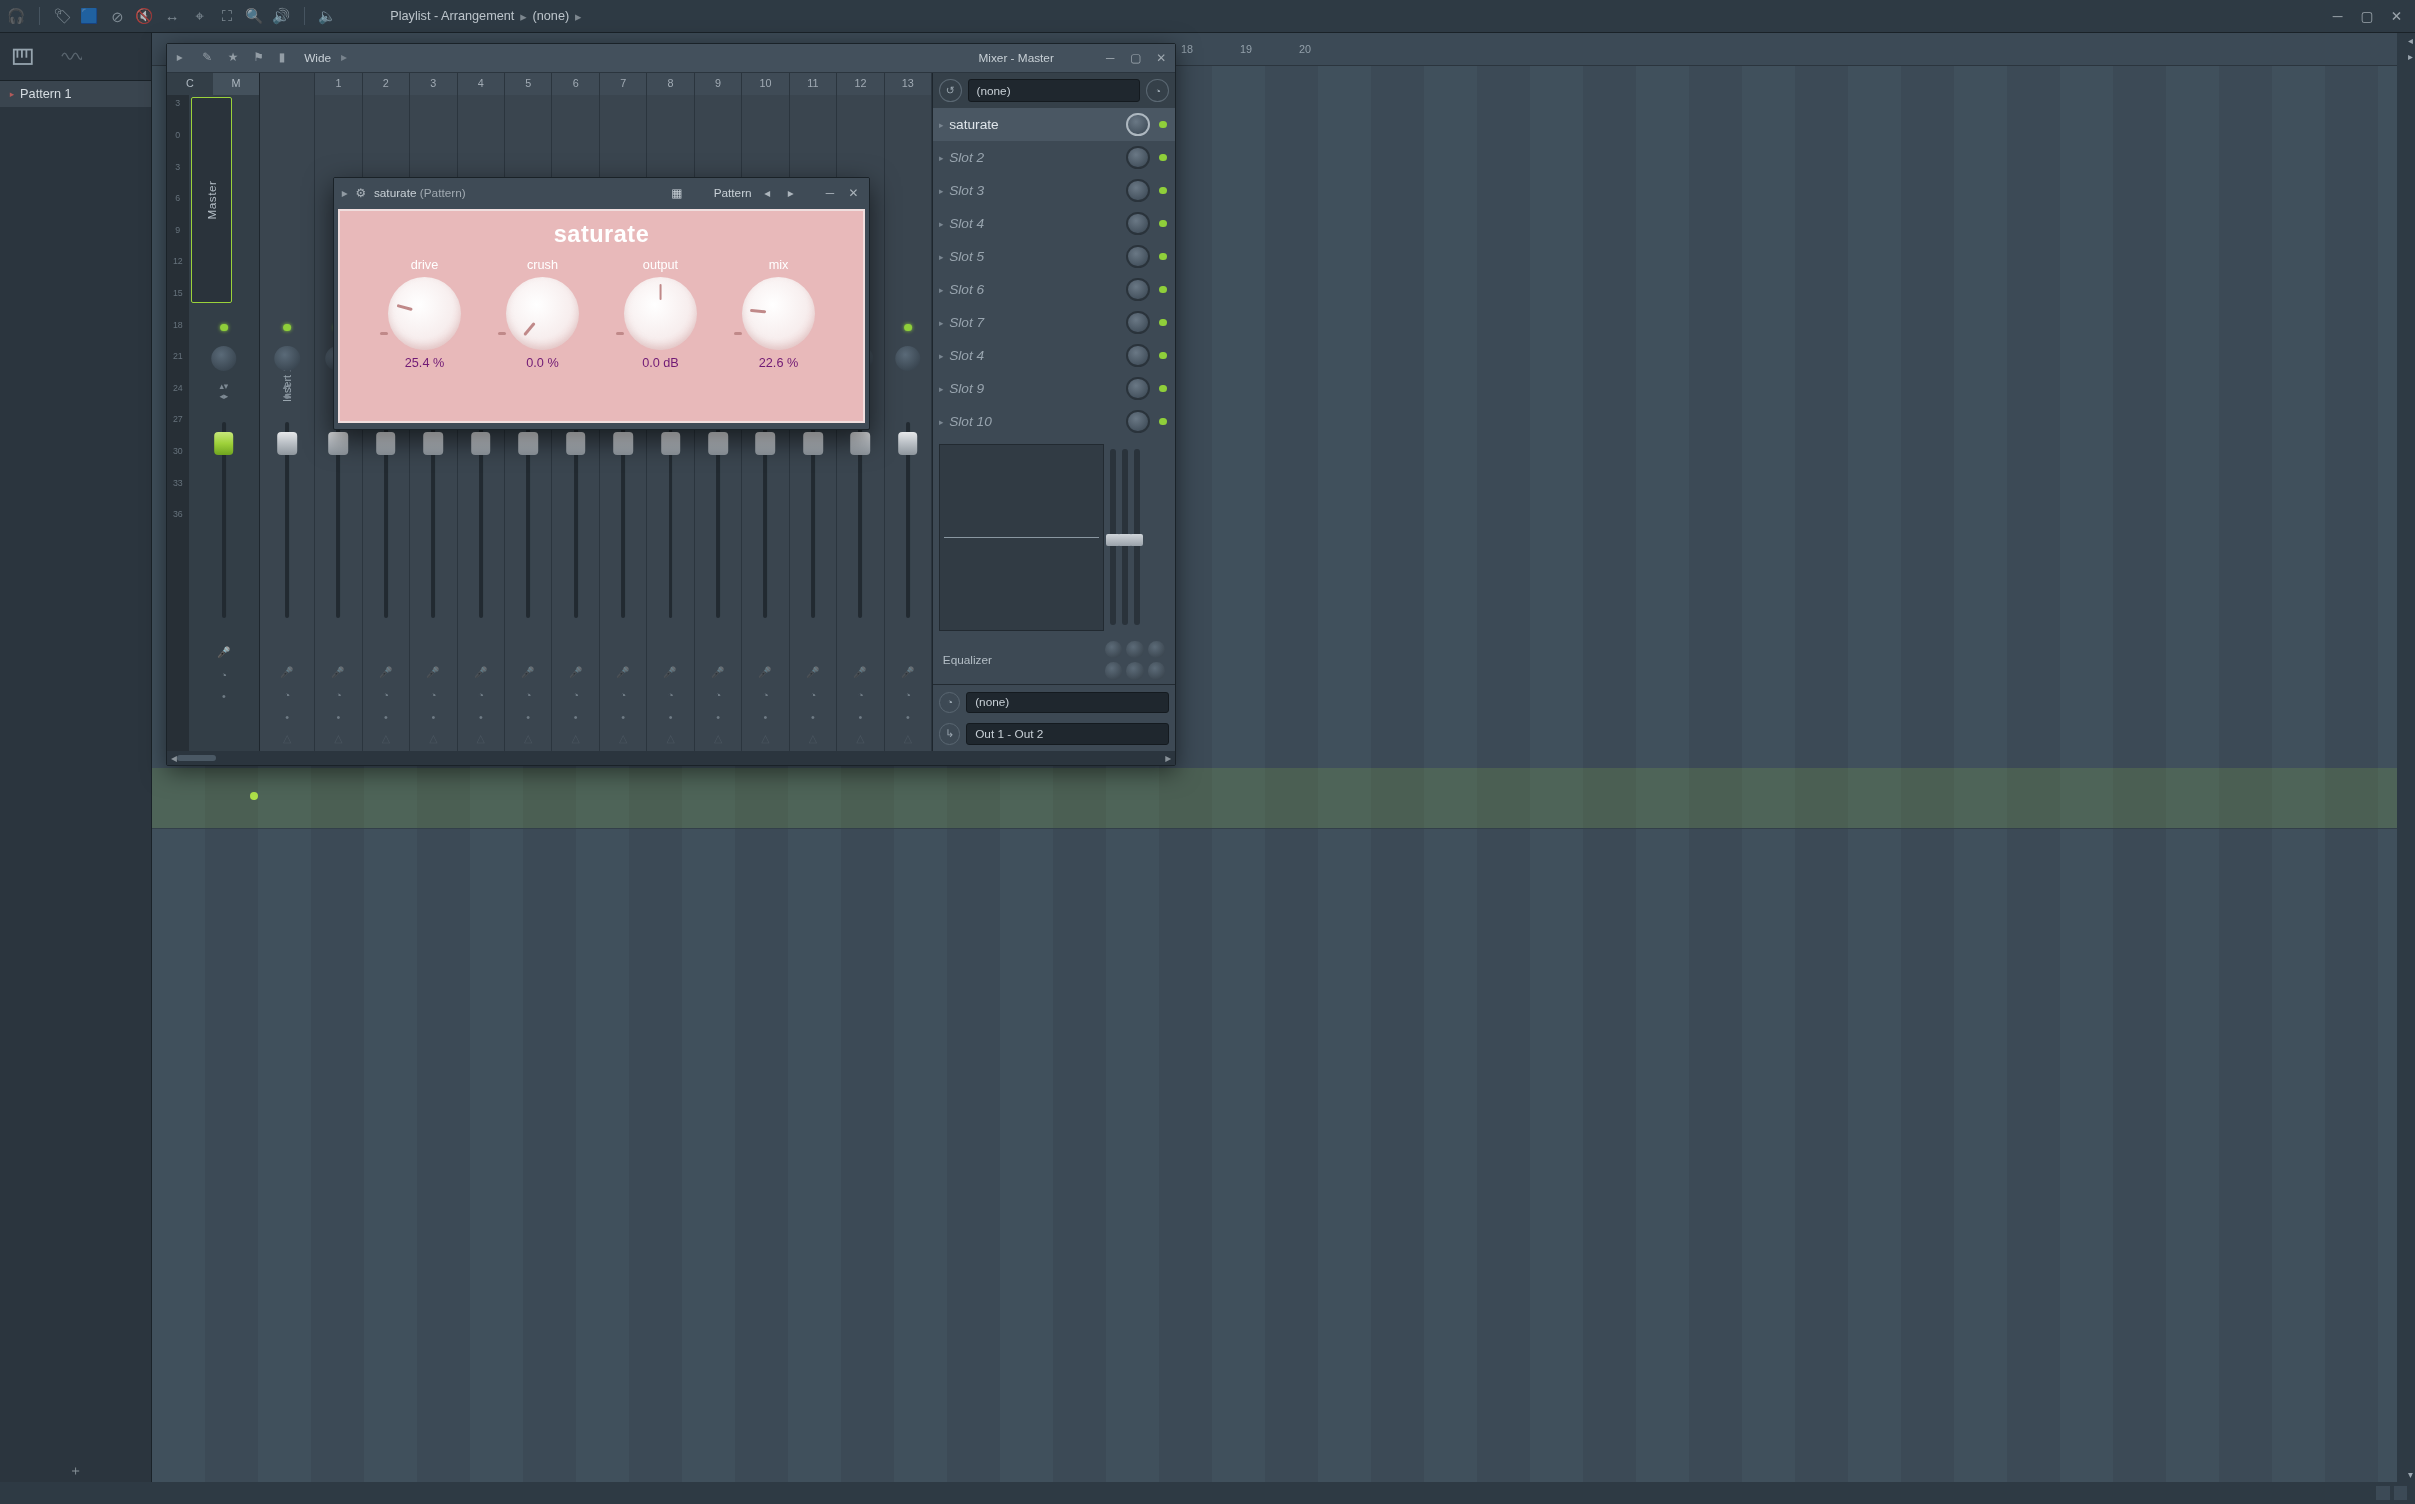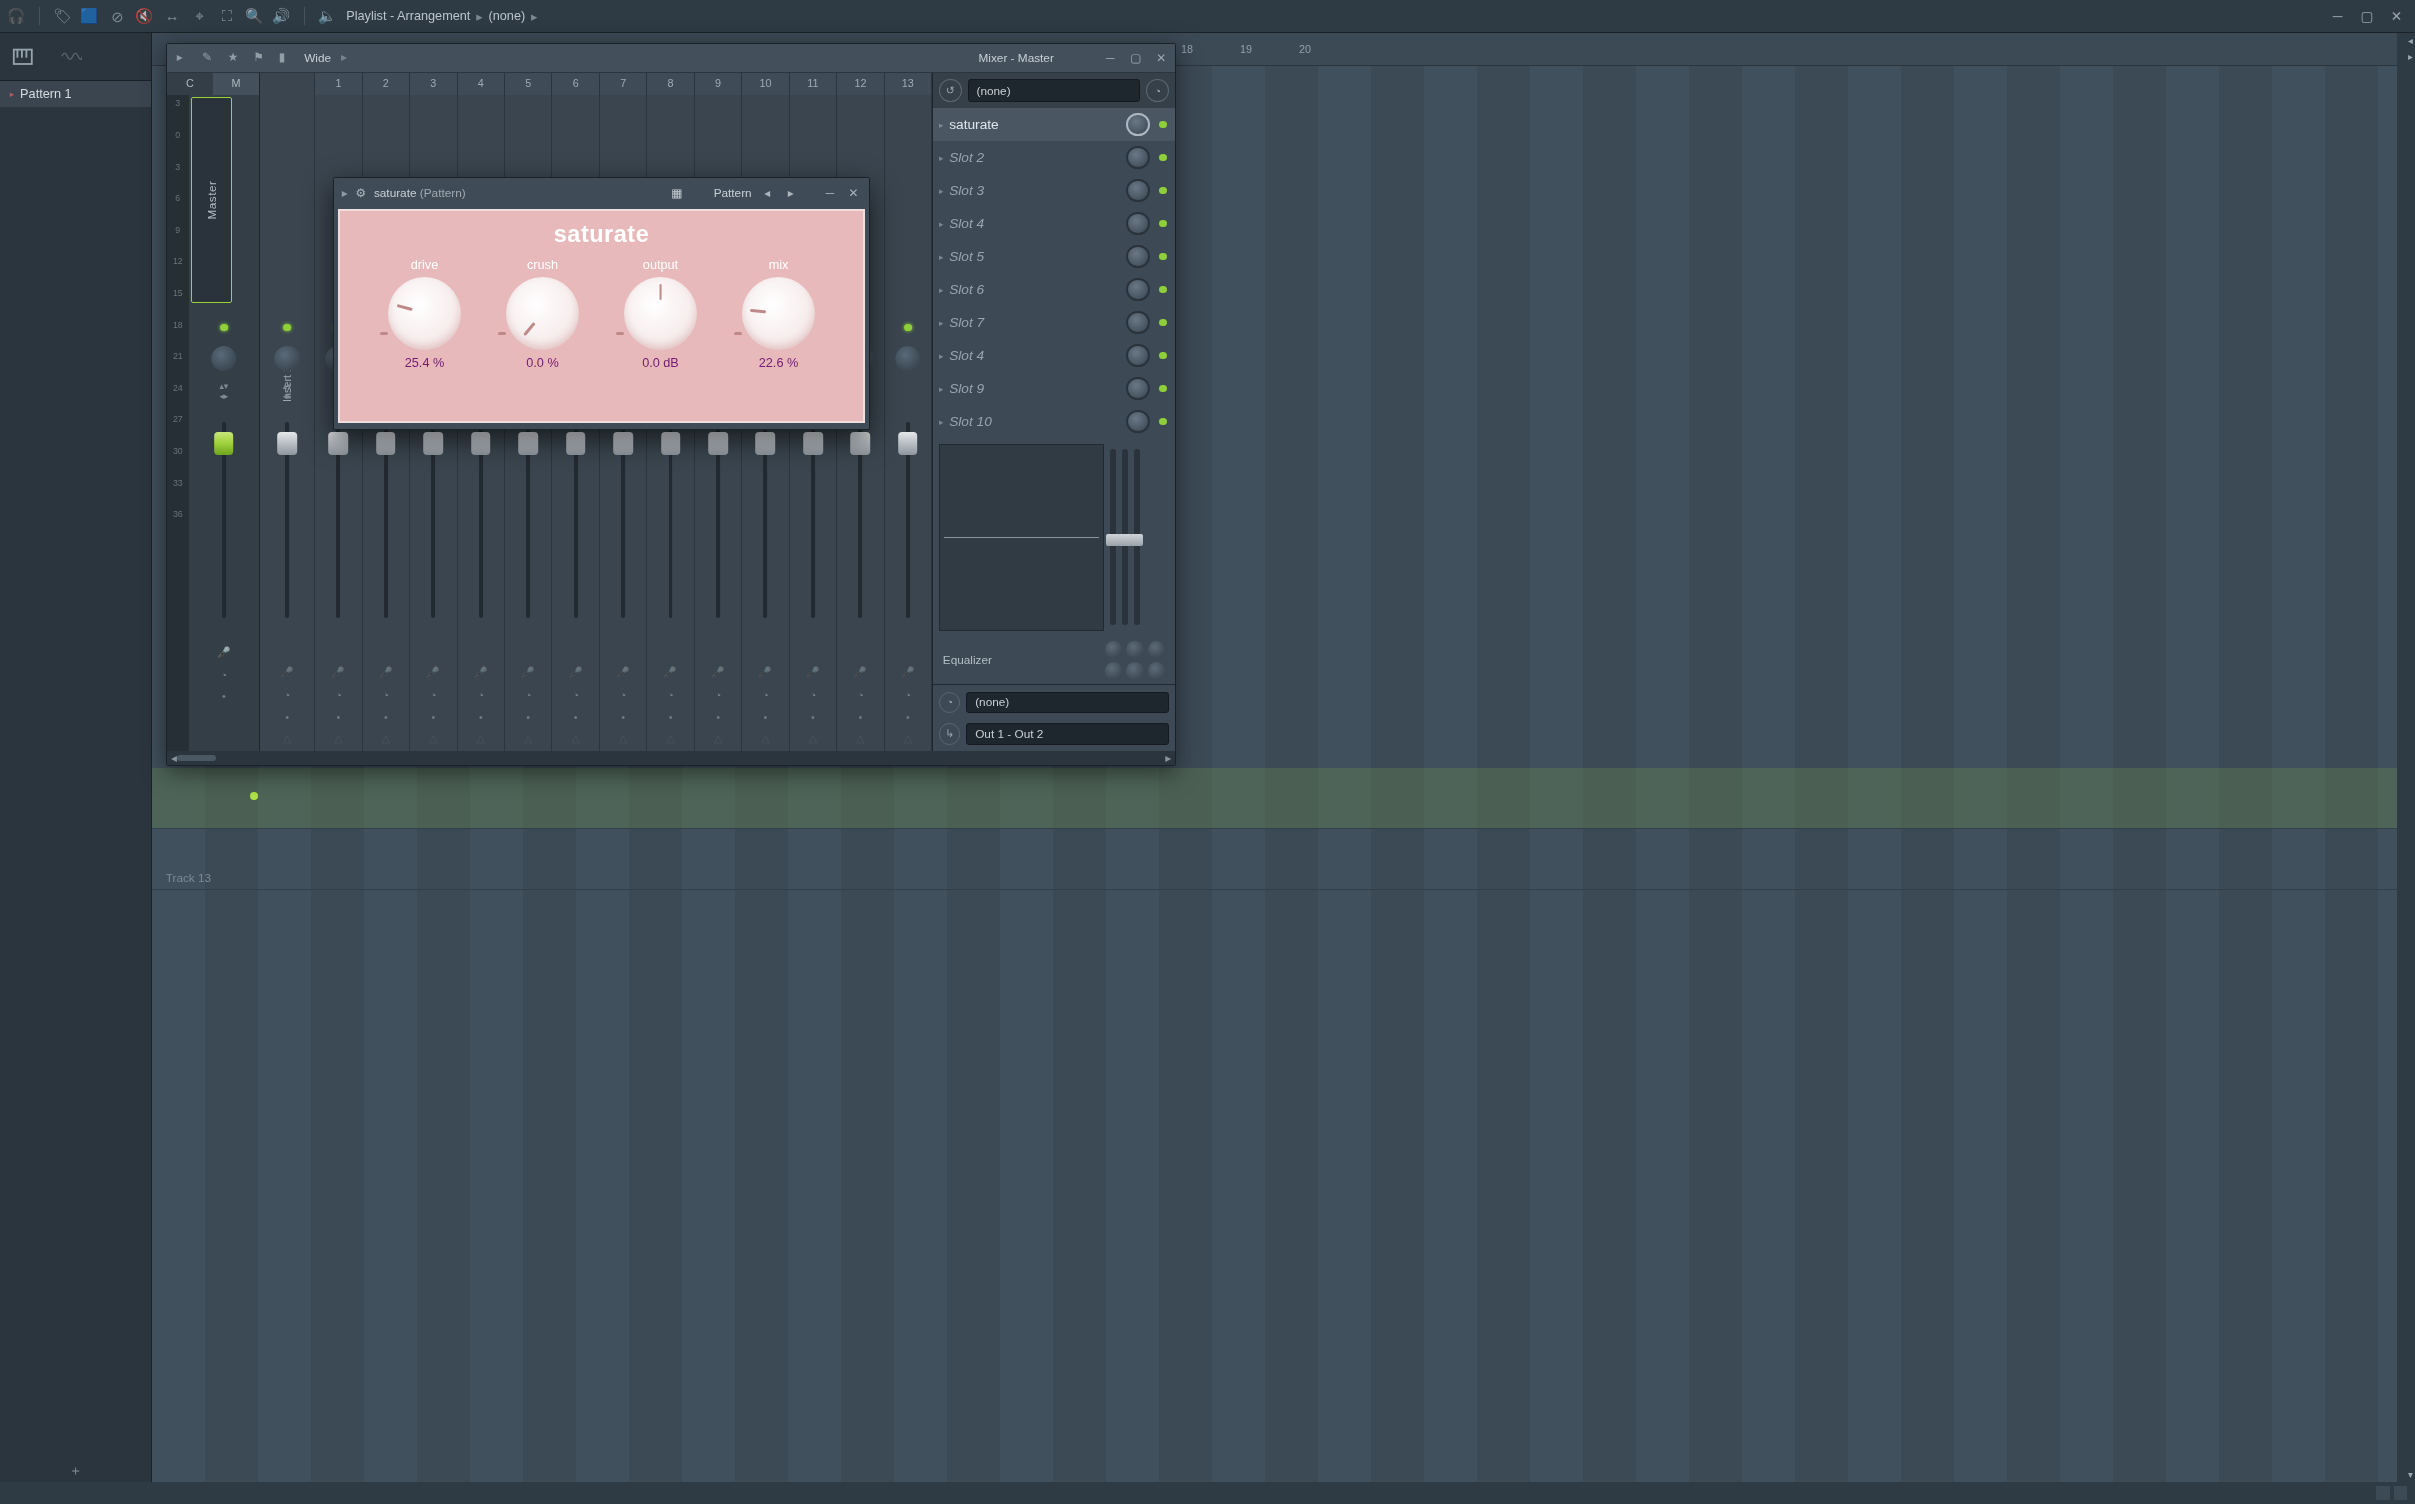--- a/index.html
+++ b/index.html
@@ -21,21 +21,21 @@
   padding: 0 7.8px;
   gap: 9.8px;
   border-bottom: 1px solid #1a2228;
 }
 .app-toolbar .tb-icon {
   width: 17.6px; height: 17.6px; opacity: .65;
   display: inline-flex; align-items: center; justify-content: center;
   font-size: 14.7px; color: #a8b4bd;
 }
 .toolbar-sep { width: 1px; height: 17.6px; background: #465460; margin: 0 3.9px; }
-.breadcrumb { display: flex; align-items: center; gap: 5.9px; color: #ccd4da; font-size: 12.7px; }
+.breadcrumb { display: flex; align-items: center; gap: 5.9px; color: #ccd4da; font-size: 12.7px; margin-left: 44px; }
 .breadcrumb .chev { opacity: .5; }
 .breadcrumb span { opacity: .9; }
 .rightctrl { margin-left: auto; display: flex; gap: 7.8px; }
 .winbtn { width: 21.6px; height: 17.6px; display: flex; align-items: center; justify-content: center; opacity: .7; font-size: 13.7px; }
 
 
 .left-strip {
   position: absolute; left: 0; top: 33px; bottom: 21.6px; width: 152px;
   background: #2b353e;
   border-right: 1px solid #1a2228;
@@ -389,23 +389,20 @@
 
 <div class="playlist">
   <div class="pl-ruler">
     <span>18</span>
     <span>19</span>
     <span>20</span>
   </div>
   <div class="pl-tracks">
     <div class="pl-track-row active" style="top:702px;">
       <span class="pl-dot"></span>
-    </div>
-    <div class="pl-track-row" style="top:763px;">
-      <span class="pl-track-label">Track 13</span>
     </div>
   </div>
   <div class="pl-right-scroll">
     <span class="chev" style="top:2px">◂</span>
     <span class="chev" style="top:17.6px">▸</span>
     <span class="chev" style="bottom:2px">▾</span>
   </div>
 </div>
 
 <div class="mixer">

